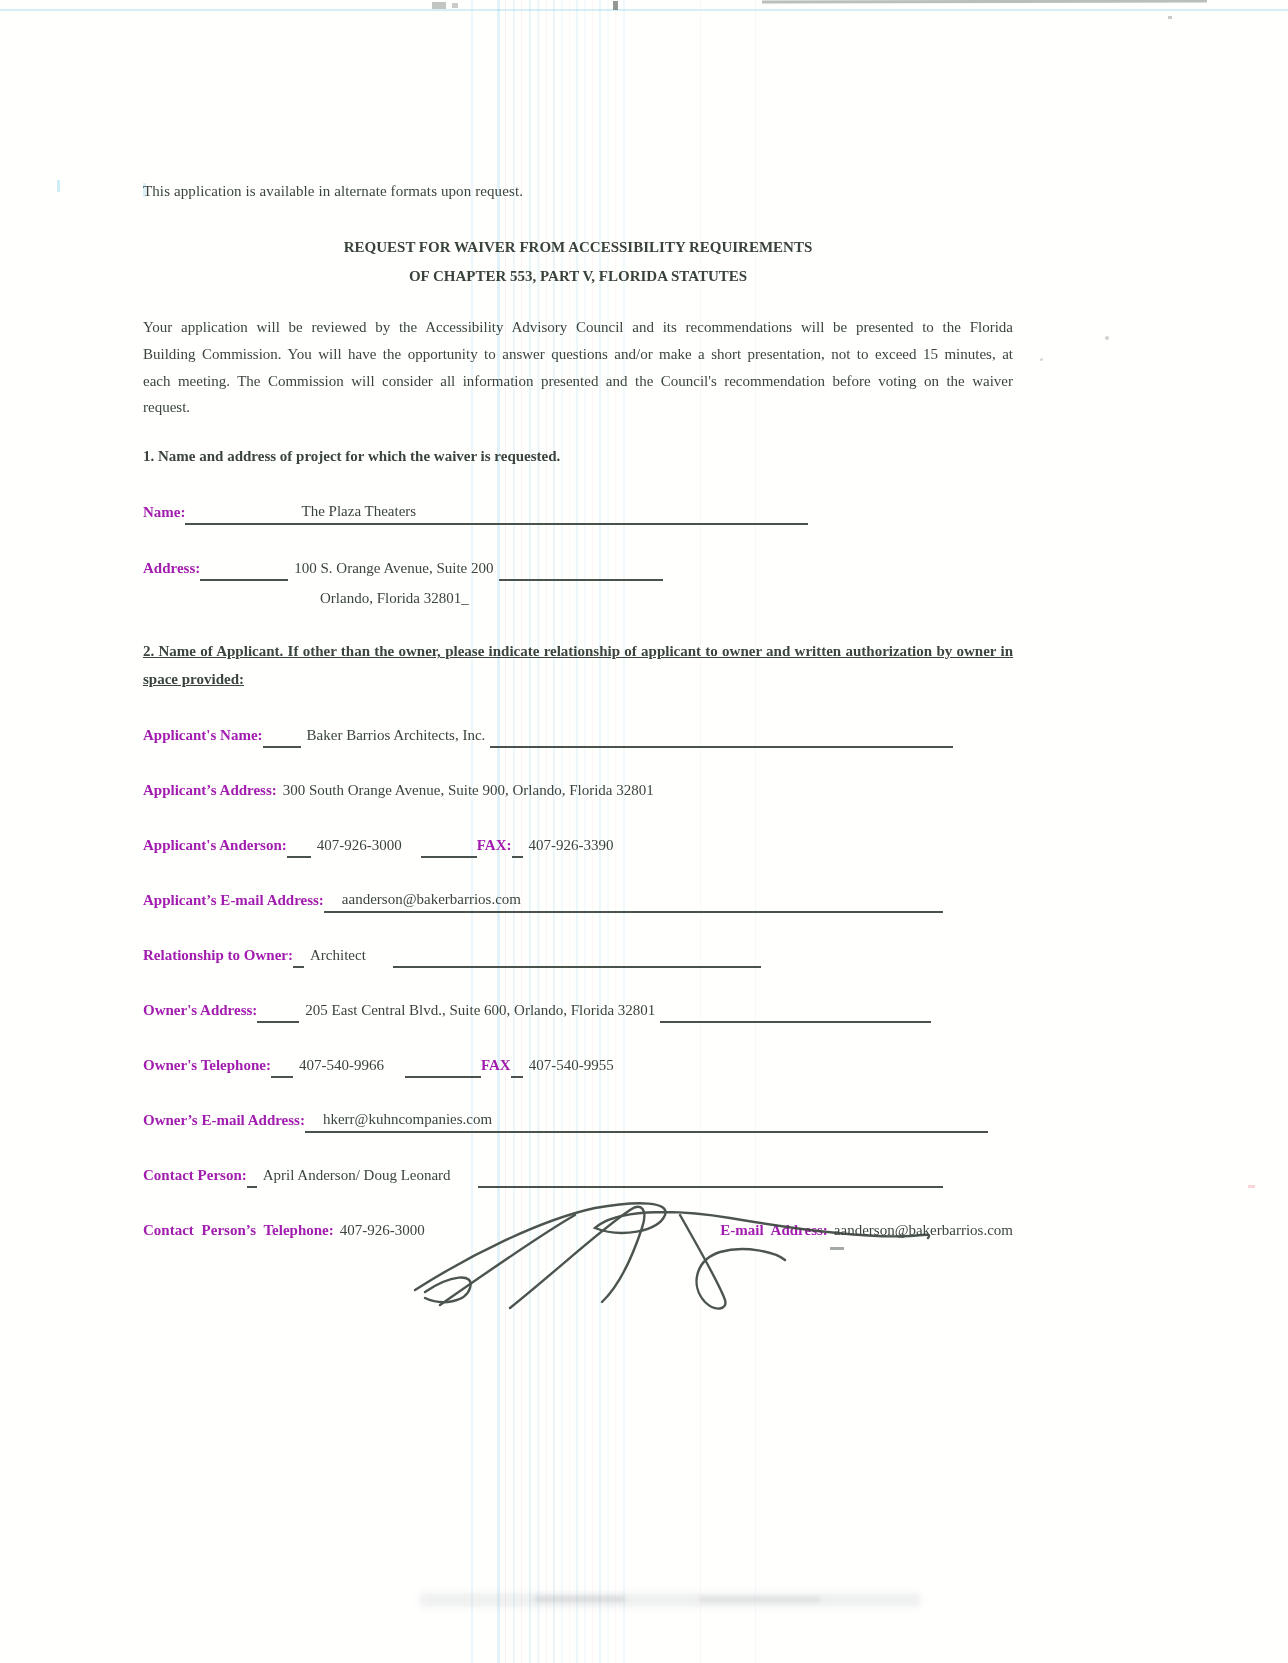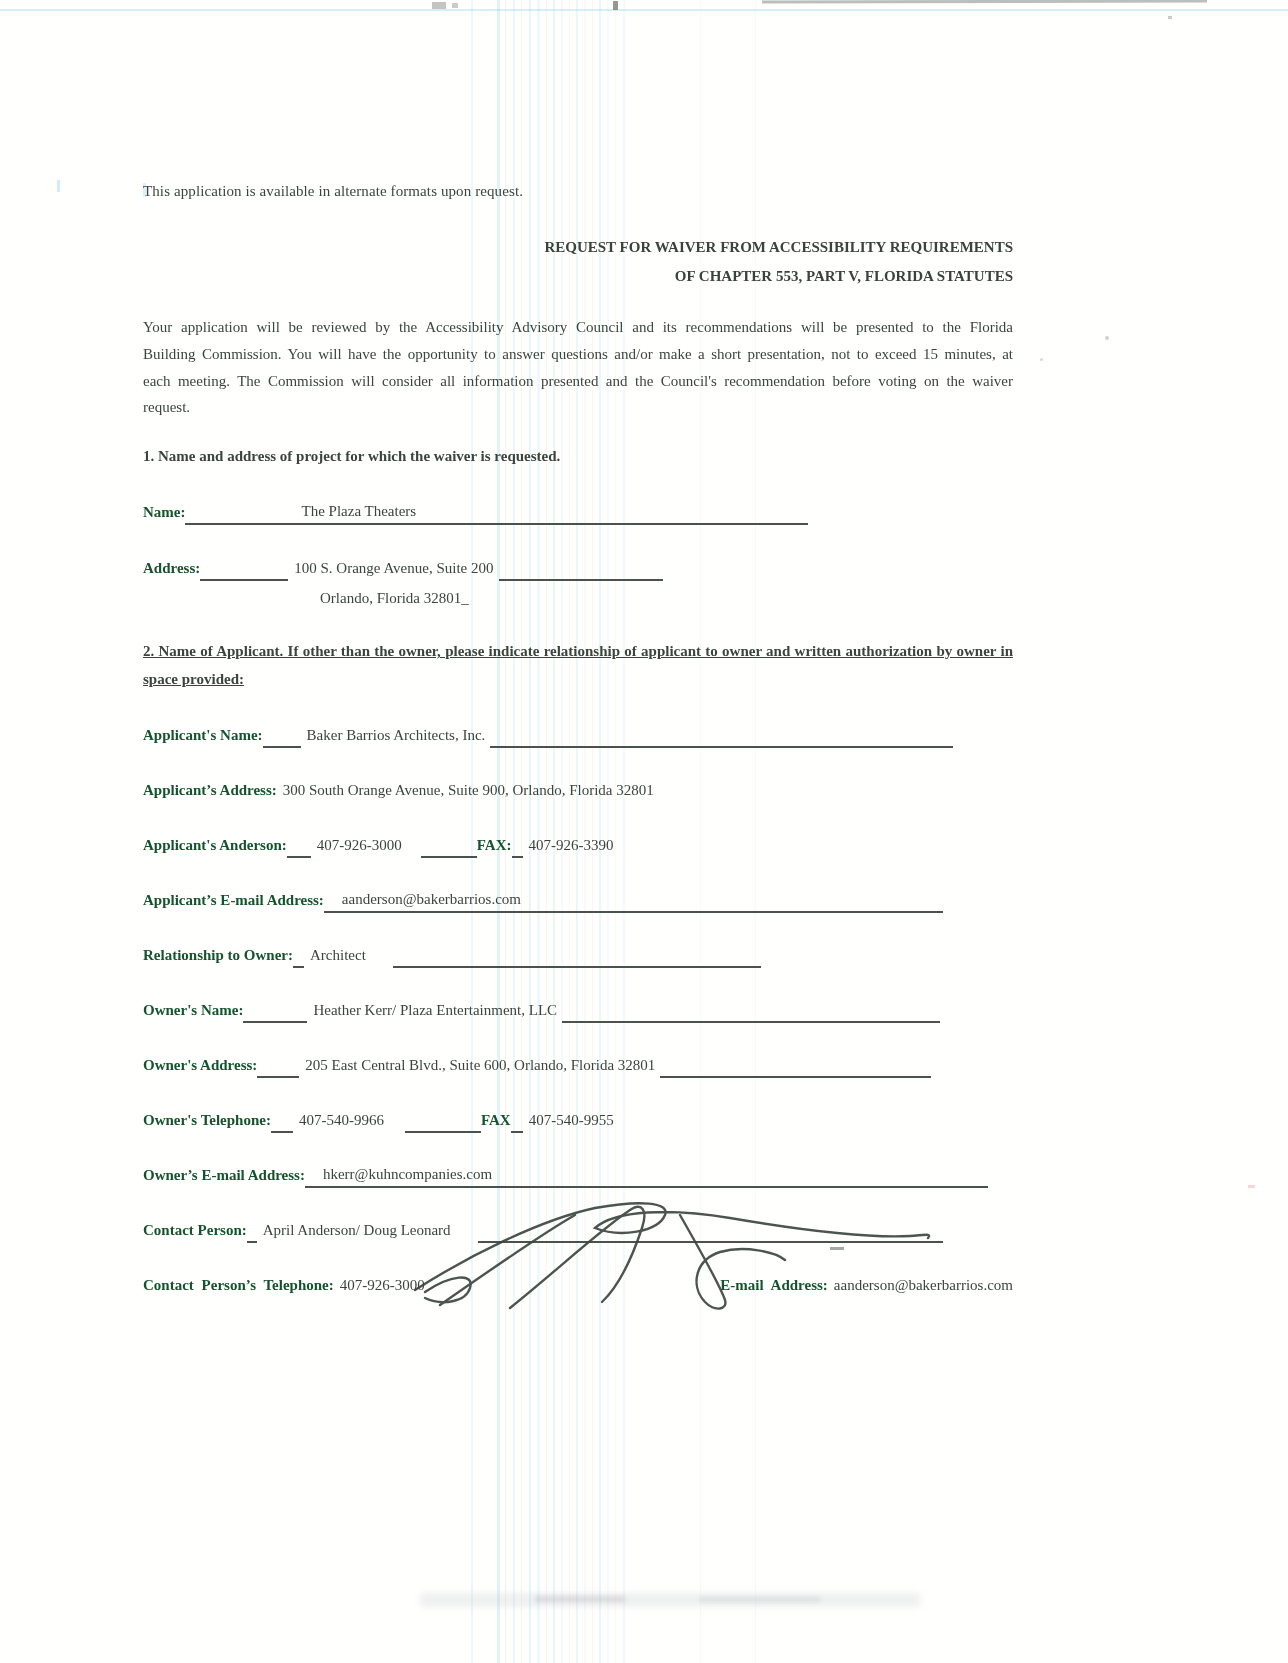--- a/index.html
+++ b/index.html
@@ -10,27 +10,27 @@
     background:#fffffe;
     overflow:hidden;
     font-family:"Liberation Serif","DejaVu Serif",serif;
     color:#3a443c;
   }
   .content{
     position:absolute;left:143px;top:178px;width:870px;
     font-size:15px;line-height:26px;
   }
   .notice{letter-spacing:.1px;}
-  .title{margin-top:29px;text-align:right;font-weight:bold;line-height:29px;color:#39433a;}
+  .title{margin-top:29px;text-align:center;font-weight:bold;line-height:29px;color:#39433a;}
   .para{margin-top:23px;line-height:26.8px;text-align:justify;text-align-last:left;word-spacing:2.5px;}
   .h1{margin-top:22px;font-weight:bold;}
   .h2{margin-top:27px;font-weight:bold;text-align:justify;text-align-last:left;line-height:27.5px;text-decoration:underline;}
   .row{display:flex;align-items:flex-end;margin-top:28px;height:27px;white-space:nowrap;}
   .row.tight{margin-top:3px;}
-  .lbl{font-weight:bold;color:#14532d;}
+  .lbl{font-weight:bold;color:#a21caf;}
   .val{padding:0 5px 0 6px;}
   .b{display:inline-block;height:23px;border-bottom:2px solid #49534b;}
   .t{flex:1 1 auto;height:23px;border-bottom:2px solid #49534b;}
   .uv{border-bottom:2px solid #49534b;display:inline-block;height:25px;}
   .plain{border-bottom:none;}
   .indent2{margin-top:3px;margin-left:177px;}
   .gap{display:inline-block;}
   
   .art{position:absolute;pointer-events:none;}
   .streak{position:absolute;top:0;height:1663px;pointer-events:none;}
@@ -140,26 +140,20 @@
     </div>
 
     <div class="row" style="width:618px;">
       <span class="lbl">Relationship to Owner:</span>
       <span class="b" style="width:11px;"></span>
       <span class="val">Architect</span>
       <span class="gap" style="width:22px;"></span>
       <span class="t"></span>
     </div>
 
-    <div class="row" style="width:797px;">
-      <span class="lbl">Owner's Name:</span>
-      <span class="b" style="width:64px;"></span>
-      <span class="val">Heather Kerr/ Plaza Entertainment, LLC</span>
-      <span class="t"></span>
-    </div>
 
     <div class="row" style="width:788px;text-align:center;">
       <span class="lbl">Owner's Address:</span>
       <span class="b" style="width:42px;"></span>
       <span class="val">205 East Central Blvd., Suite 600, Orlando, Florida 32801</span>
       <span class="t"></span>
     </div>
 
     <div class="row">
       <span class="lbl">Owner's Telephone:</span>

